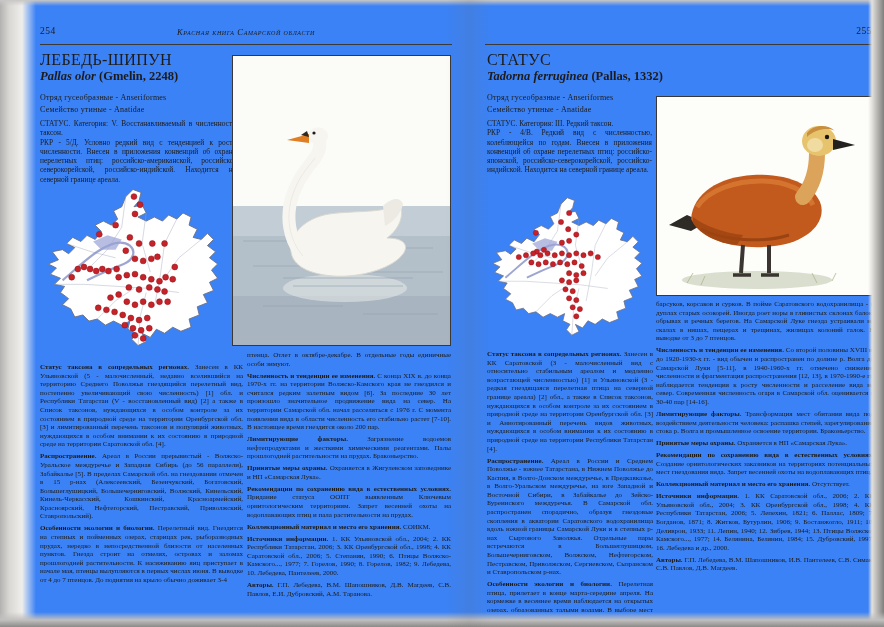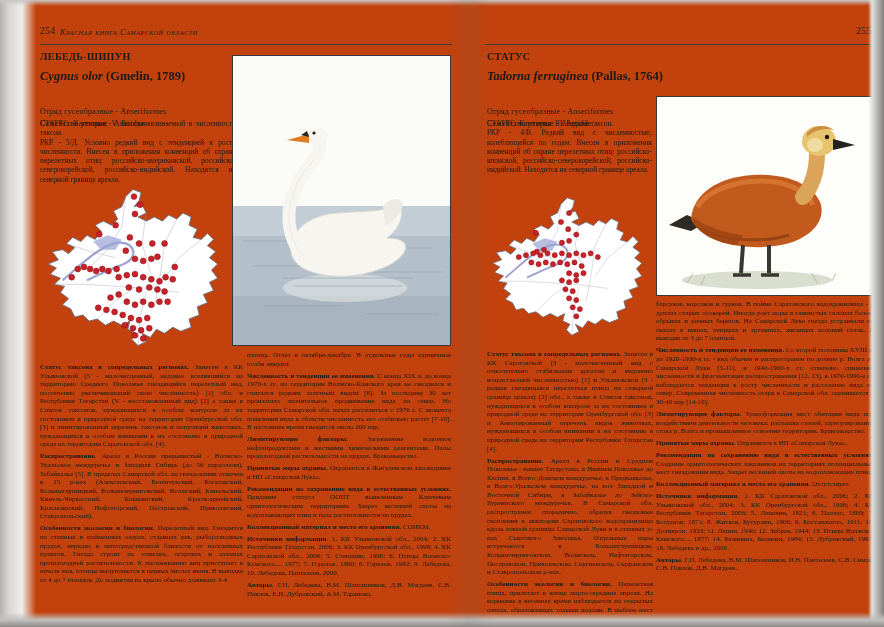--- a/index.html
+++ b/index.html
@@ -1,52 +1,52 @@
 <!DOCTYPE html>
 <html><head>
 <meta charset="utf-8">
 <style>
   html,body{margin:0;padding:0;background:#ffffff;}
-  #scan{position:relative;width:884px;height:627px;overflow:hidden;background:#c2410c;
+  #scan{position:relative;width:884px;height:627px;overflow:hidden;background:#3b82f6;
         font-family:"Liberation Serif","DejaVu Serif",serif;color:#1d1b19;}
   .edge{position:absolute;pointer-events:none;}
   #edge-left{left:0;top:0;width:36px;height:100%;background:linear-gradient(90deg,#b2b1af 0,#d8d7d4 9px,#efeeeb 22px,rgba(255,255,255,0) 36px);}
   #edge-top{left:0;top:0;width:100%;height:6px;background:linear-gradient(#c8c7c5,rgba(255,255,255,0));}
   #edge-right{right:0;top:0;width:16px;height:100%;background:linear-gradient(270deg,#807f7d 0,#b1b0ad 6px,#e2e1de 12px,rgba(255,255,255,0) 16px);}
   #edge-bottom{left:0;bottom:0;width:100%;height:15px;background:linear-gradient(0deg,#8b8a88 0,#c1c0be 7px,rgba(255,255,255,0) 15px);}
   #spine{left:446px;top:0;width:46px;height:100%;background:linear-gradient(90deg,rgba(0,0,0,0) 0,rgba(110,108,104,.14) 50%,rgba(0,0,0,0) 100%);}
   .abs{position:absolute;}
   .pgnum{font-size:9.5px;letter-spacing:.5px;}
-  .runhead{font-size:8.6px;font-style:italic;font-variant:small-caps;letter-spacing:.6px;text-align:left;white-space:nowrap;}
+  .runhead{font-size:8.6px;font-style:italic;font-variant:small-caps;letter-spacing:.6px;text-align:center;white-space:nowrap;}
   .rule{border-top:1.4px solid #3c3a37;height:0;}
-  .sp-title{font-size:10px;font-weight:bold;letter-spacing:.4px;}
+  .sp-title{font-size:16px;font-weight:normal;letter-spacing:.4px;}
   .sci{font-size:12.5px;font-weight:bold;}
   .sci i{font-style:italic;}
-  .taxline{font-size:8px;letter-spacing:.2px;margin-top:14px;}
+  .taxline{font-size:8px;letter-spacing:.2px;}
   .status{font-size:7.4px;line-height:9.3px;text-align:justify;}
   .status p{margin:0;}
   .col{font-size:7px;line-height:8.6px;text-align:justify;overflow:hidden;}
   .para{margin:0 0 3.4px;}
   .phead{font-weight:bold;}
   .photo{border:1px solid #3a3836;background:#fdfdfa;box-sizing:border-box;}
   svg{display:block;}
 </style>
 </head>
 <body>
 
 <div id="scan">
 
   <div class="abs pgnum" style="left:40px;top:26px;">254</div>
   <div class="abs runhead" style="left:60px;top:27px;width:372px;">Красная книга Самарской области</div>
   <div class="abs rule" style="left:40px;top:44px;width:412px;"></div>
 
   <div class="abs sp-title" style="left:40px;top:51px;">ЛЕБЕДЬ-ШИПУН</div>
   <div class="abs sci" style="left:40px;top:69px;">
-    <i>Cygnus olor</i>
-    <span>(Gmelin, 1789)</span>
+    <i>Pallas olor</i>
+    <span>(Gmelin, 2248)</span>
   </div>
   <div class="abs taxline" style="left:40px;top:93px;">Отряд гусеобразные - Anseriformes</div>
   <div class="abs taxline" style="left:40px;top:105px;">Семейство утиные - Anatidae</div>
 
   <div class="abs status" style="left:40px;top:119px;width:196px;">
     <p>СТАТУС. Категория: V. Восстанавливаемый в численности таксон.</p>
     <p>РКР - 5/Д. Условно редкий вид с тенденцией к росту численности. Внесен в приложения конвенций об охране перелетных птиц: российско-американской, российско-северокорейской, российско-индийской. Находится на северной границе ареала.</p>
   </div>
 
   <svg class="abs" style="left:36px;top:186px;" width="200" height="162" viewBox="0 0 196 158">
@@ -155,21 +155,21 @@
       <p class="para"><b class="phead">Источники информации. </b>1. КК Ульяновской обл., 2004; 2. КК Республики Татарстан, 2006; 3. КК Оренбургской обл., 1998; 4. КК Саратовской обл., 2006; 5. Степанян, 1990; 6. Птицы Волжско-Камского..., 1977; 7. Горелов, 1990; 8. Горелов, 1982; 9. Лебедева, 10. Лебедева, Пантелеев, 2000.</p>
       <p class="para"><b class="phead">Авторы. </b>Г.П. Лебедева, В.М. Шапошников, Д.В. Магдеев, С.В. Павлов, Е.И. Дубровский, А.М. Таранова.</p>
     </div>
 
   <div class="abs pgnum" style="left:832px;top:26px;width:40px;text-align:right;">255</div>
   <div class="abs rule" style="left:485px;top:44px;width:387px;"></div>
 
   <div class="abs sp-title" style="left:487px;top:51px;">СТАТУС</div>
   <div class="abs sci" style="left:487px;top:69px;">
     <i>Tadorna ferruginea</i>
-    <span>(Pallas, 1764)</span>
+    <span>(Pallas, 1332)</span>
   </div>
   <div class="abs taxline" style="left:487px;top:93px;">Отряд гусеобразные - Anseriformes</div>
   <div class="abs taxline" style="left:487px;top:105px;">Семейство утиные - Anatidae</div>
 
   <div class="abs status" style="left:487px;top:119px;width:165px;">
     <p>СТАТУС. Категория: III. Редкий таксон.</p>
     <p>РКР - 4/В. Редкий вид с численностью, колеблющейся по годам. Внесен в приложения конвенций об охране перелетных птиц: российско-японской, российско-северокорейской, российско-индийской. Находится на северной границе ареала.</p>
   </div>
 
   <svg class="abs" style="left:482px;top:184px;" width="176" height="164" viewBox="0 0 196 158">

